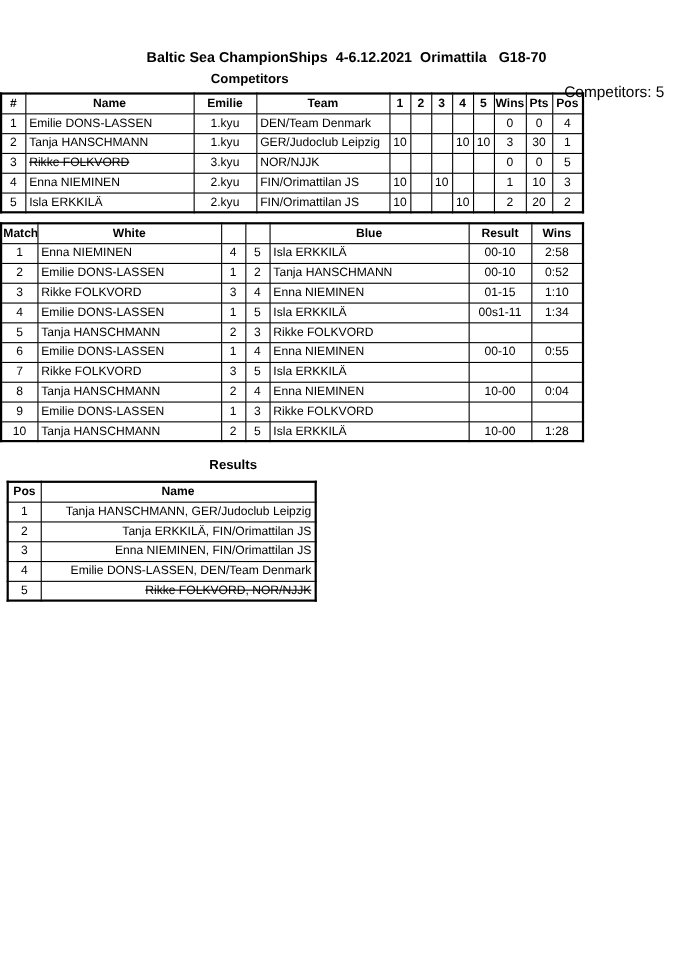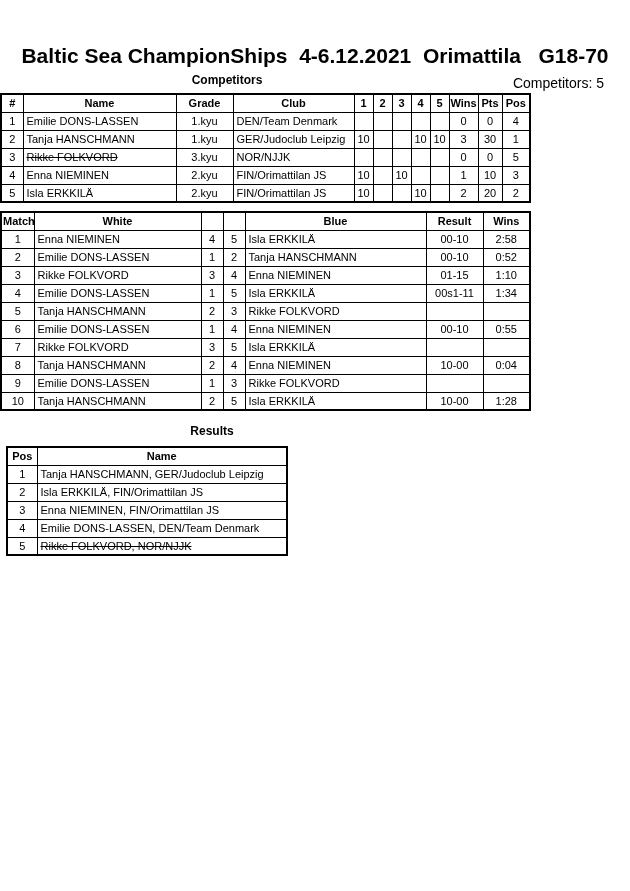--- a/index.html
+++ b/index.html
@@ -8,21 +8,21 @@
     width: 630px; height: 891px;
     position: relative;
     font-family: "Liberation Sans", sans-serif;
     color: #000;
     overflow: hidden;
   }
   .page-title {
     margin-top: 44px;
     width: 630px;
     text-align: center;
-    font-size: 21px;
+    font-size: 13px;
     font-weight: bold;
     white-space: pre;
   }
   .content { width: 530px; }
   .section-heading {
     font-weight: bold;
     font-size: 12px;
     text-align: center;
     line-height: 14px;
   }
@@ -58,21 +58,21 @@
   #competitors-table td:nth-child(2),
   #competitors-table td:nth-child(4) { text-align: left; }
 
   #matches-table { margin-top: 8px; width: 529px; }
   #matches-table td { text-align: center; }
   #matches-table td:nth-child(2),
   #matches-table td:nth-child(5) { text-align: left; }
 
   #results-table { margin-top: 8px; width: 280px; margin-left: 6px; }
   #results-table td { text-align: center; }
-  #results-table td:nth-child(2) { text-align: left; }
+  #results-table td:nth-child(2) { text-align: right; }
 </style>
 </head>
 <body>
 
 <div class="page-title">Baltic Sea ChampionShips  4-6.12.2021  Orimattila   G18-70</div>
 
 <div class="competitors-count">Competitors: 5</div>
 
 <div class="content">
 
@@ -90,22 +90,22 @@
         <col style="width:19px">
         <col style="width:19px">
       <col style="width:29px">
         <col style="width:24px">
         <col style="width:28px">
     </colgroup>
     <thead>
       <tr>
           <th>#</th>
           <th>Name</th>
-          <th>Grade</th>
-          <th>Club</th>
+          <th>Emilie</th>
+          <th>Team</th>
           <th>1</th>
           <th>2</th>
           <th>3</th>
           <th>4</th>
           <th>5</th>
           <th>Wins</th>
           <th>Pts</th>
           <th>Pos</th>
         </tr>
     </thead>
@@ -312,21 +312,21 @@
           <th>Name</th>
         </tr>
     </thead>
     <tbody>
         <tr>
           <td>1</td>
           <td>Tanja HANSCHMANN, GER/Judoclub Leipzig</td>
         </tr>
         <tr>
           <td>2</td>
-          <td>Isla ERKKILÄ, FIN/Orimattilan JS</td>
+          <td>Tanja ERKKILÄ, FIN/Orimattilan JS</td>
         </tr>
         <tr>
           <td>3</td>
           <td>Enna NIEMINEN, FIN/Orimattilan JS</td>
         </tr>
         <tr>
           <td>4</td>
           <td>Emilie DONS-LASSEN, DEN/Team Denmark</td>
         </tr>
         <tr>

